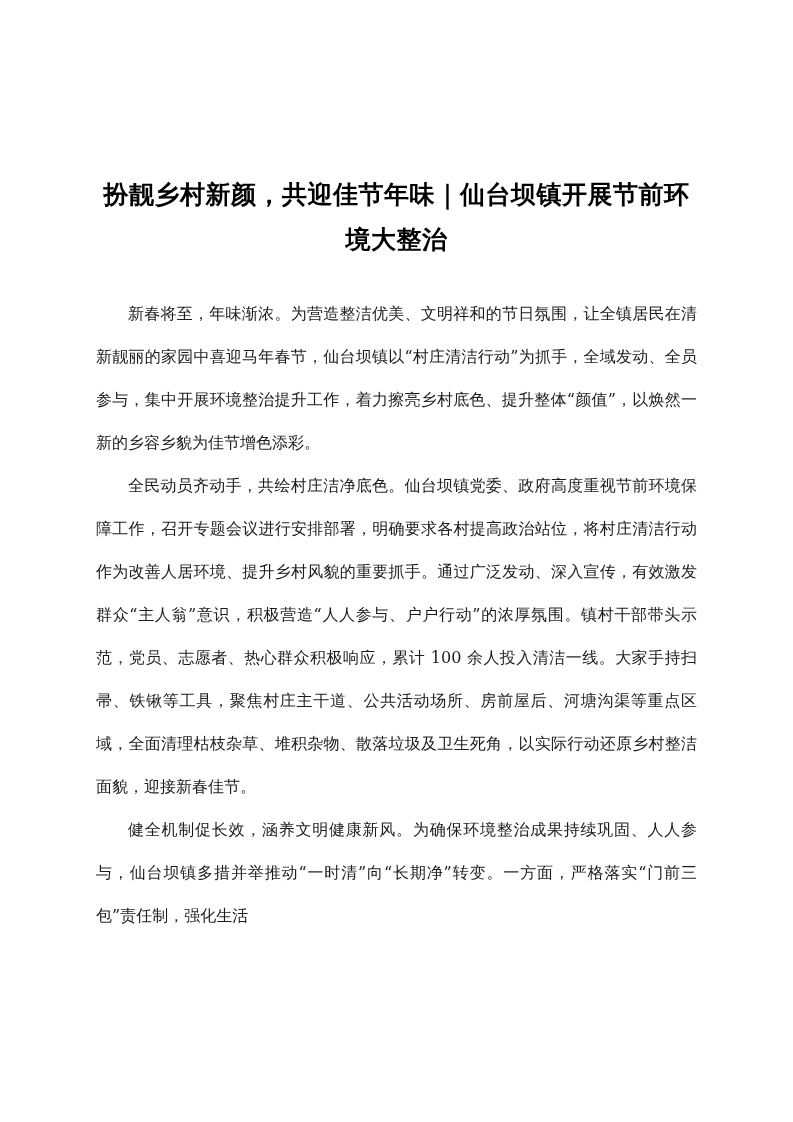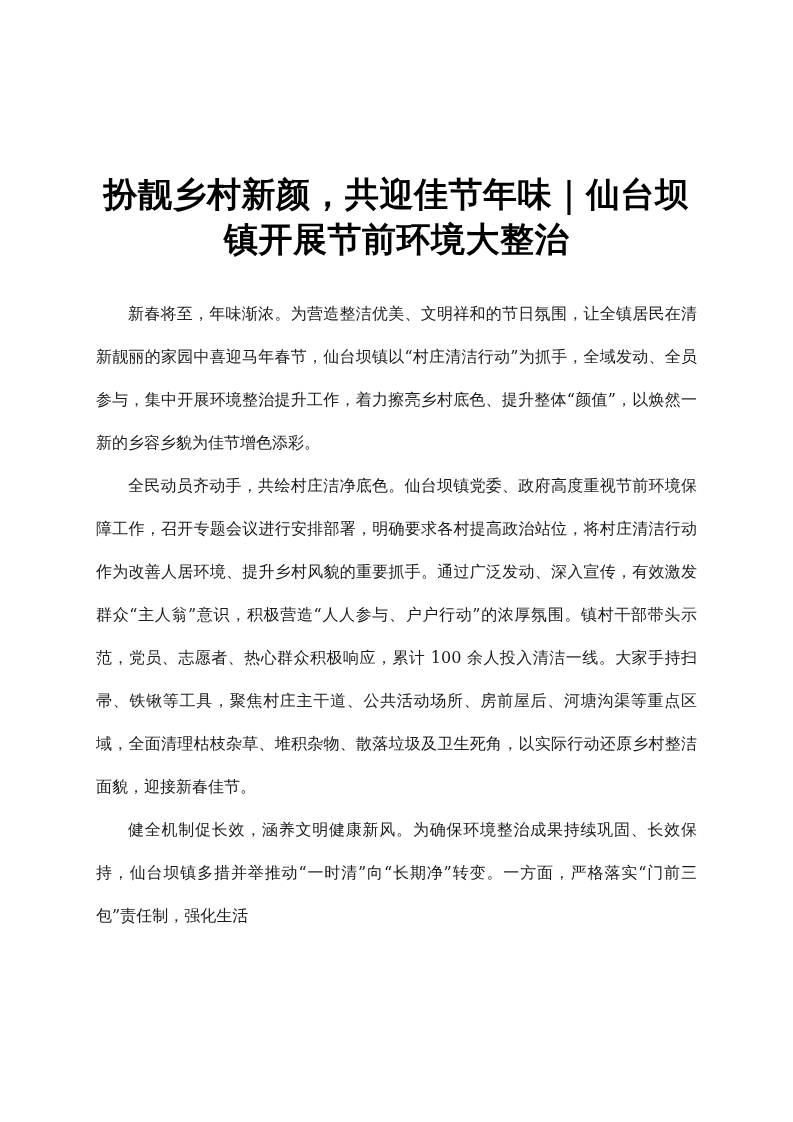--- a/index.html
+++ b/index.html
@@ -12,21 +12,21 @@
     width: 793px;
     height: 1122px;
     margin: 0 auto;
     background: #ffffff;
     padding: 172px 96px 0 96px;
     overflow: hidden;
   }
   .article-title {
     font-family: "DejaVu Sans", sans-serif;
     font-weight: bold;
-    font-size: 34px;
+    font-size: 25px;
     line-height: 45px;
     text-align: center;
     color: #000000;
     letter-spacing: 0.5px;
     margin-bottom: 30px;
   }
   .article-body p {
     font-size: 16px;
     line-height: 43px;
     color: #1c1c1c;
@@ -36,15 +36,15 @@
   }
 </style>
 </head>
 <body>
 
 <div class="page">
   <h1 class="article-title">扮靓乡村新颜，共迎佳节年味｜仙台坝镇开展节前环境大整治</h1>
   <div class="article-body">
       <p>新春将至，年味渐浓。为营造整洁优美、文明祥和的节日氛围，让全镇居民在清新靓丽的家园中喜迎马年春节，仙台坝镇以“村庄清洁行动”为抓手，全域发动、全员参与，集中开展环境整治提升工作，着力擦亮乡村底色、提升整体“颜值”，以焕然一新的乡容乡貌为佳节增色添彩。</p>
       <p>全民动员齐动手，共绘村庄洁净底色。仙台坝镇党委、政府高度重视节前环境保障工作，召开专题会议进行安排部署，明确要求各村提高政治站位，将村庄清洁行动作为改善人居环境、提升乡村风貌的重要抓手。通过广泛发动、深入宣传，有效激发群众“主人翁”意识，积极营造“人人参与、户户行动”的浓厚氛围。镇村干部带头示范，党员、志愿者、热心群众积极响应，累计 100 余人投入清洁一线。大家手持扫帚、铁锹等工具，聚焦村庄主干道、公共活动场所、房前屋后、河塘沟渠等重点区域，全面清理枯枝杂草、堆积杂物、散落垃圾及卫生死角，以实际行动还原乡村整洁面貌，迎接新春佳节。</p>
-      <p>健全机制促长效，涵养文明健康新风。为确保环境整治成果持续巩固、长效保持，仙台坝镇多措并举推动“一时清”向“长期净”转变。一方面，严格落实“门前三包”责任制，强化生活</p>
+      <p>健全机制促长效，涵养文明健康新风。为确保环境整治成果持续巩固、人人参与，仙台坝镇多措并举推动“一时清”向“长期净”转变。一方面，严格落实“门前三包”责任制，强化生活</p>
     </div>
 </div>
 
 </body></html>

